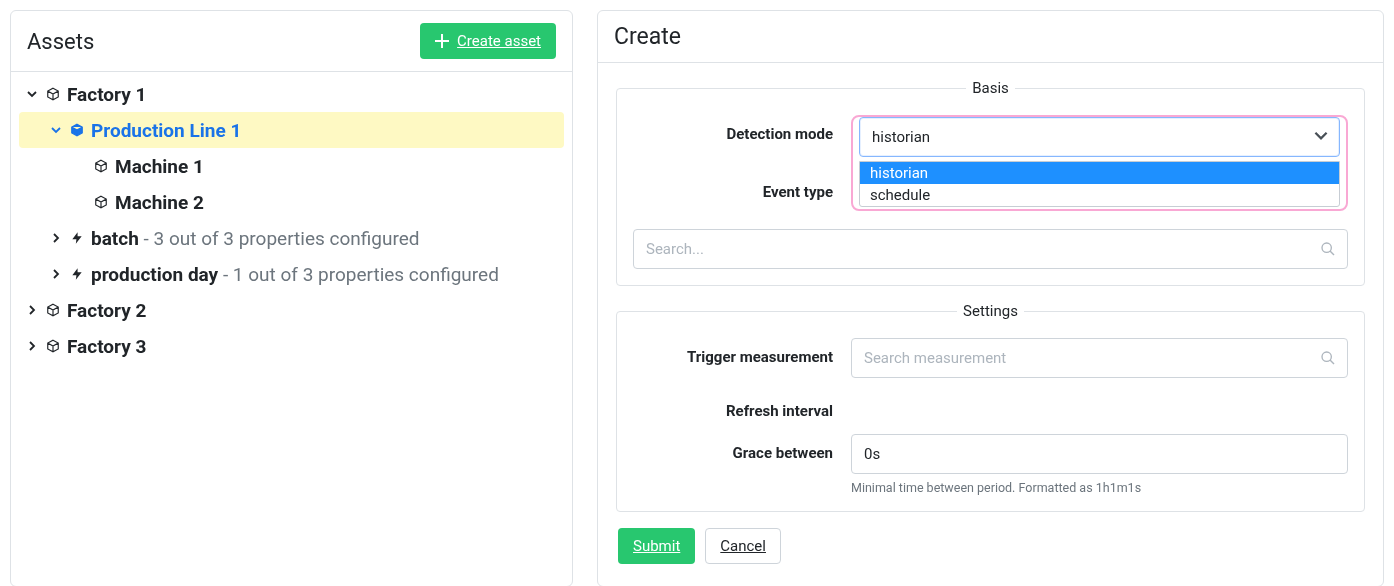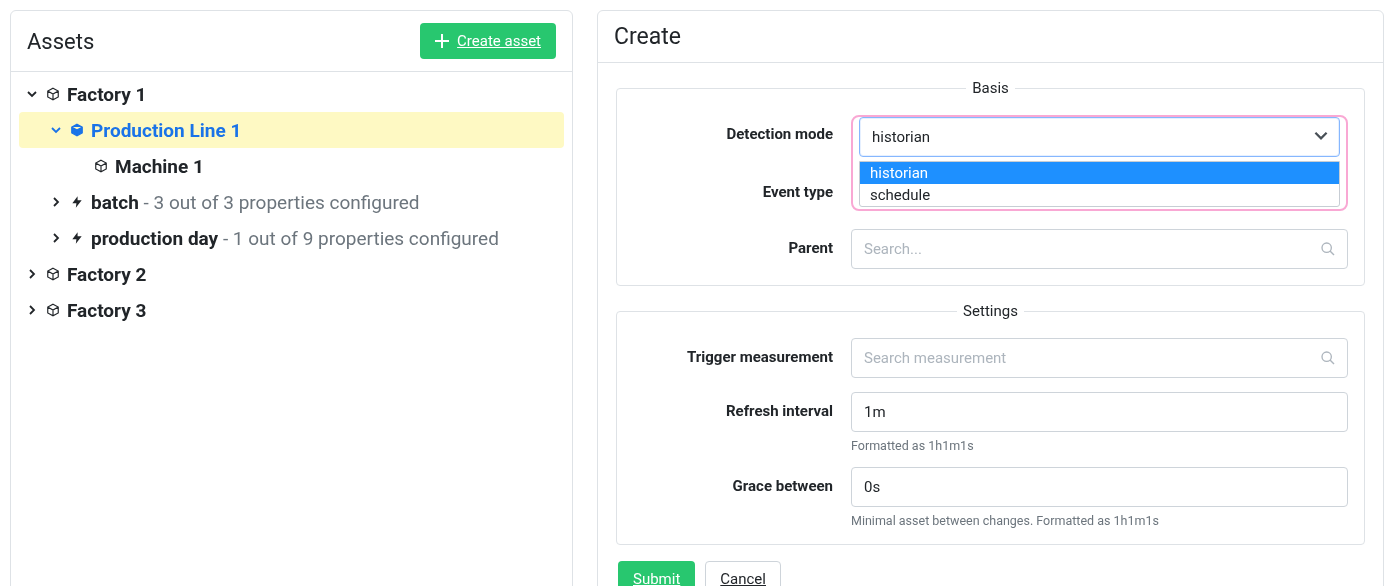--- a/index.html
+++ b/index.html
@@ -263,20 +263,29 @@
       <div class="tree-row indent-2">
         <span class="spacer-chevron"></span>
         <span class="cube-icon">
           <svg viewBox="0 0 24 24">
               <path d="M12 2 L21 7 L21 17 L12 22 L3 17 L3 7 Z M3 7 L12 12 L21 7 M12 12 L12 22" fill="none" stroke="currentColor" stroke-width="2"></path>
             </svg>
         </span>
         <span class="label">Machine 1</span>
       </div>
 
+      <div class="tree-row indent-2">
+        <span class="spacer-chevron"></span>
+        <span class="cube-icon">
+          <svg viewBox="0 0 24 24">
+              <path d="M12 2 L21 7 L21 17 L12 22 L3 17 L3 7 Z M3 7 L12 12 L21 7 M12 12 L12 22" fill="none" stroke="currentColor" stroke-width="2"></path>
+            </svg>
+        </span>
+        <span class="label">Machine 2</span>
+      </div>
 
 
       <div class="tree-row indent-1">
         <span class="chevron-icon">
           <svg viewBox="0 0 10 10">
               <path d="M3 1 L7 5 L3 9" fill="none" stroke="currentColor" stroke-width="1.8"></path>
             </svg>
         </span>
         <span class="bolt-icon">
           <svg viewBox="0 0 24 24">
@@ -293,21 +302,21 @@
           <svg viewBox="0 0 10 10">
               <path d="M3 1 L7 5 L3 9" fill="none" stroke="currentColor" stroke-width="1.8"></path>
             </svg>
         </span>
         <span class="bolt-icon">
           <svg viewBox="0 0 24 24">
               <path d="M13 2 L4 14 L11 14 L10 22 L20 9 L13 9 Z" fill="currentColor"></path>
             </svg>
         </span>
         <span class="label">
-          <span>production day</span><span class="secondary"> - 1 out of 9 properties configured</span>
+          <span>production day</span><span class="secondary"> - 1 out of 3 properties configured</span>
         </span>
       </div>
 
       <div class="tree-row indent-0">
         <span class="chevron-icon">
           <svg viewBox="0 0 10 10">
               <path d="M3 1 L7 5 L3 9" fill="none" stroke="currentColor" stroke-width="1.8"></path>
             </svg>
         </span>
         <span class="cube-icon">
@@ -363,21 +372,20 @@
             </div>
           </div>
         </div>
 
         <div class="form-row" style="margin-top:-42px; margin-bottom:28px; pointer-events:none;">
           <div class="form-label" style="padding-top:0;">Event type</div>
           <div class="form-control-wrap"></div>
         </div>
 
         <div class="form-row">
-          <div class="form-label">Parent</div>
           <div class="form-control-wrap">
             <input type="text" class="form-control" placeholder="Search..." style="">
             <span class="search-icon-right">
               <svg viewBox="0 0 24 24">
                   <circle cx="10" cy="10" r="7" fill="none" stroke="currentColor" stroke-width="2"></circle>
                   <line x1="15" y1="15" x2="21" y2="21" stroke="currentColor" stroke-width="2"></line>
                 </svg>
             </span>
           </div>
         </div>
@@ -394,31 +402,27 @@
               <svg viewBox="0 0 24 24">
                   <circle cx="10" cy="10" r="7" fill="none" stroke="currentColor" stroke-width="2"></circle>
                   <line x1="15" y1="15" x2="21" y2="21" stroke="currentColor" stroke-width="2"></line>
                 </svg>
             </span>
           </div>
         </div>
 
         <div class="form-row">
           <div class="form-label">Refresh interval</div>
-          <div class="form-control-wrap">
-            <input type="text" class="form-control" value="1m" style="">
-            <div class="form-help">Formatted as 1h1m1s</div>
-          </div>
         </div>
 
         <div class="form-row">
           <div class="form-label">Grace between</div>
           <div class="form-control-wrap">
             <input type="text" class="form-control" value="0s" style="">
-            <div class="form-help">Minimal asset between changes. Formatted as 1h1m1s</div>
+            <div class="form-help">Minimal time between period. Formatted as 1h1m1s</div>
           </div>
         </div>
       </fieldset>
 
       <div class="actions">
         <button class="btn btn-success">
           <span>Submit</span>
         </button>
         <button class="btn btn-outline">
           <span>Cancel</span>

